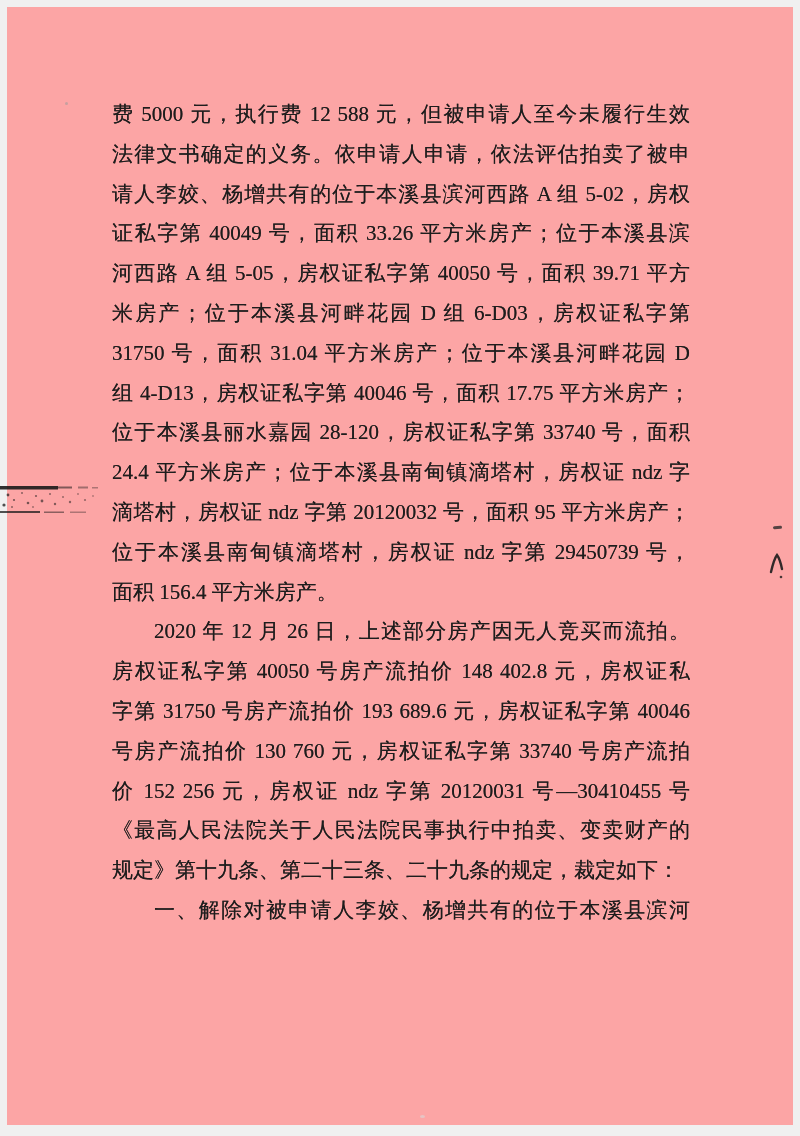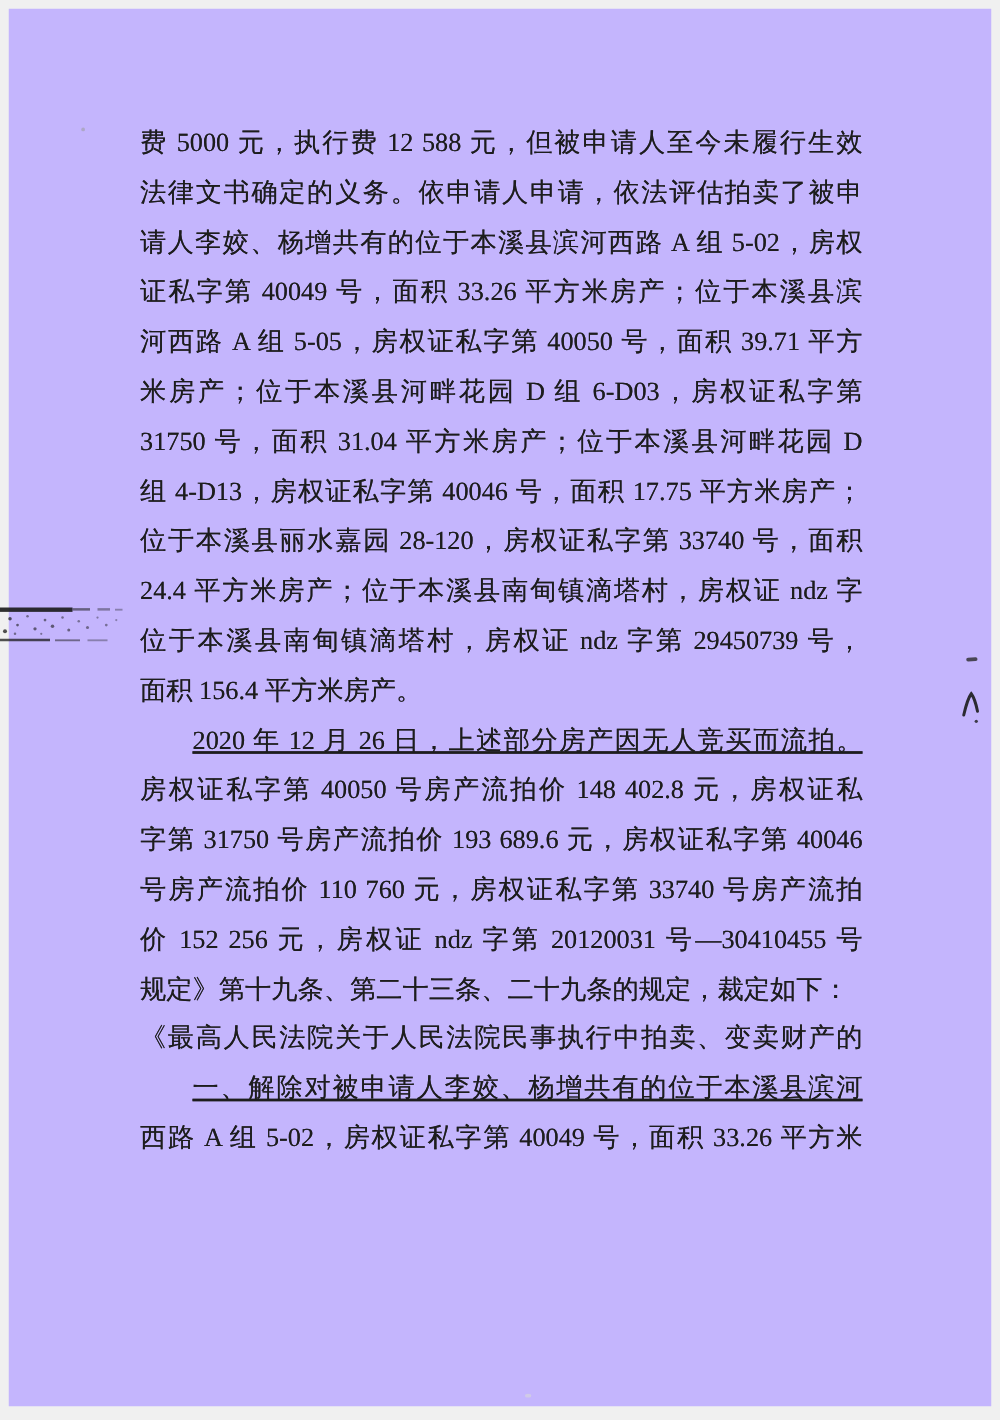--- a/index.html
+++ b/index.html
@@ -3,33 +3,33 @@
 <meta charset="utf-8">
 <style>
   html,body{margin:0;padding:0;}
   body{
     width:800px;height:1136px;position:relative;overflow:hidden;
     background:#f0f0f0;
     font-family:"Liberation Serif","DejaVu Serif",serif;
   }
   .page{
     position:absolute;left:7px;top:7px;width:786px;height:1118px;
-    background:#c4b5fd;
+    background:#fca5a5;
   }
   .doc-body{
     position:absolute;left:105px;top:88px;width:578px;
   }
   .line{
     width:578px;height:39.8px;line-height:39.8px;
     font-size:21px;color:#1d1d1d;
     text-shadow:0 0 0.5px rgba(20,20,20,0.75);
     white-space:normal;
   }
   .line.j{text-align:justify;text-align-last:justify;}
-  .line.ind{text-indent:42px;text-decoration:underline;}
+  .line.ind{text-indent:42px;}
   
   .smudge{position:absolute;left:0;top:478px;width:100px;height:42px;}
   
   .caret-mark{position:absolute;left:768px;top:551px;width:20px;height:30px;}
   
   .dash-mark{
     position:absolute;left:773px;top:526px;width:9px;height:3px;
     background:#2a2a2a;opacity:.8;border-radius:2px;transform:rotate(-4deg);
   }
   .speck-a{position:absolute;left:65px;top:102px;width:3px;height:3px;background:#9a9a9a;opacity:.55;border-radius:50%;}
@@ -44,31 +44,31 @@
   <div class="line j">费 5000 元，执行费 12 588 元，但被申请人至今未履行生效</div>
       <div class="line j">法律文书确定的义务。依申请人申请，依法评估拍卖了被申</div>
       <div class="line j">请人李姣、杨增共有的位于本溪县滨河西路 A 组 5-02，房权</div>
       <div class="line j">证私字第 40049 号，面积 33.26 平方米房产；位于本溪县滨</div>
       <div class="line j">河西路 A 组 5-05，房权证私字第 40050 号，面积 39.71 平方</div>
       <div class="line j">米房产；位于本溪县河畔花园 D 组 6-D03，房权证私字第</div>
       <div class="line j">31750 号，面积 31.04 平方米房产；位于本溪县河畔花园 D</div>
       <div class="line j">组 4-D13，房权证私字第 40046 号，面积 17.75 平方米房产；</div>
       <div class="line j">位于本溪县丽水嘉园 28-120，房权证私字第 33740 号，面积</div>
       <div class="line j">24.4 平方米房产；位于本溪县南甸镇滴塔村，房权证 ndz 字</div>
+      <div class="line j">滴塔村，房权证 ndz 字第 20120032 号，面积 95 平方米房产；</div>
       <div class="line j">位于本溪县南甸镇滴塔村，房权证 ndz 字第 29450739 号，</div>
       <div class="line">面积 156.4 平方米房产。</div>
       <div class="line j ind">2020 年 12 月 26 日，上述部分房产因无人竞买而流拍。</div>
       <div class="line j">房权证私字第 40050 号房产流拍价 148 402.8 元，房权证私</div>
       <div class="line j">字第 31750 号房产流拍价 193 689.6 元，房权证私字第 40046</div>
-      <div class="line j">号房产流拍价 110 760 元，房权证私字第 33740 号房产流拍</div>
+      <div class="line j">号房产流拍价 130 760 元，房权证私字第 33740 号房产流拍</div>
       <div class="line j">价 152 256 元，房权证 ndz 字第 20120031 号—30410455 号</div>
+      <div class="line j">《最高人民法院关于人民法院民事执行中拍卖、变卖财产的</div>
       <div class="line">规定》第十九条、第二十三条、二十九条的规定，裁定如下：</div>
-      <div class="line j">《最高人民法院关于人民法院民事执行中拍卖、变卖财产的</div>
       <div class="line j ind">一、解除对被申请人李姣、杨增共有的位于本溪县滨河</div>
-      <div class="line j">西路 A 组 5-02，房权证私字第 40049 号，面积 33.26 平方米</div>
     </div>
 </div>
 
 <div class="smudge">
   <svg width="100" height="42" viewBox="0 0 100 42" xmlns="http://www.w3.org/2000/svg">
     <g fill="#1a1a1a" stroke="none">
       <rect x="0" y="8" width="58" height="3.5" opacity="0.9"></rect>
       <rect x="58" y="8.5" width="14" height="2" opacity="0.55"></rect>
       <rect x="78" y="8.5" width="10" height="2" opacity="0.4"></rect>
       <rect x="92" y="9" width="6" height="1.5" opacity="0.35"></rect>

